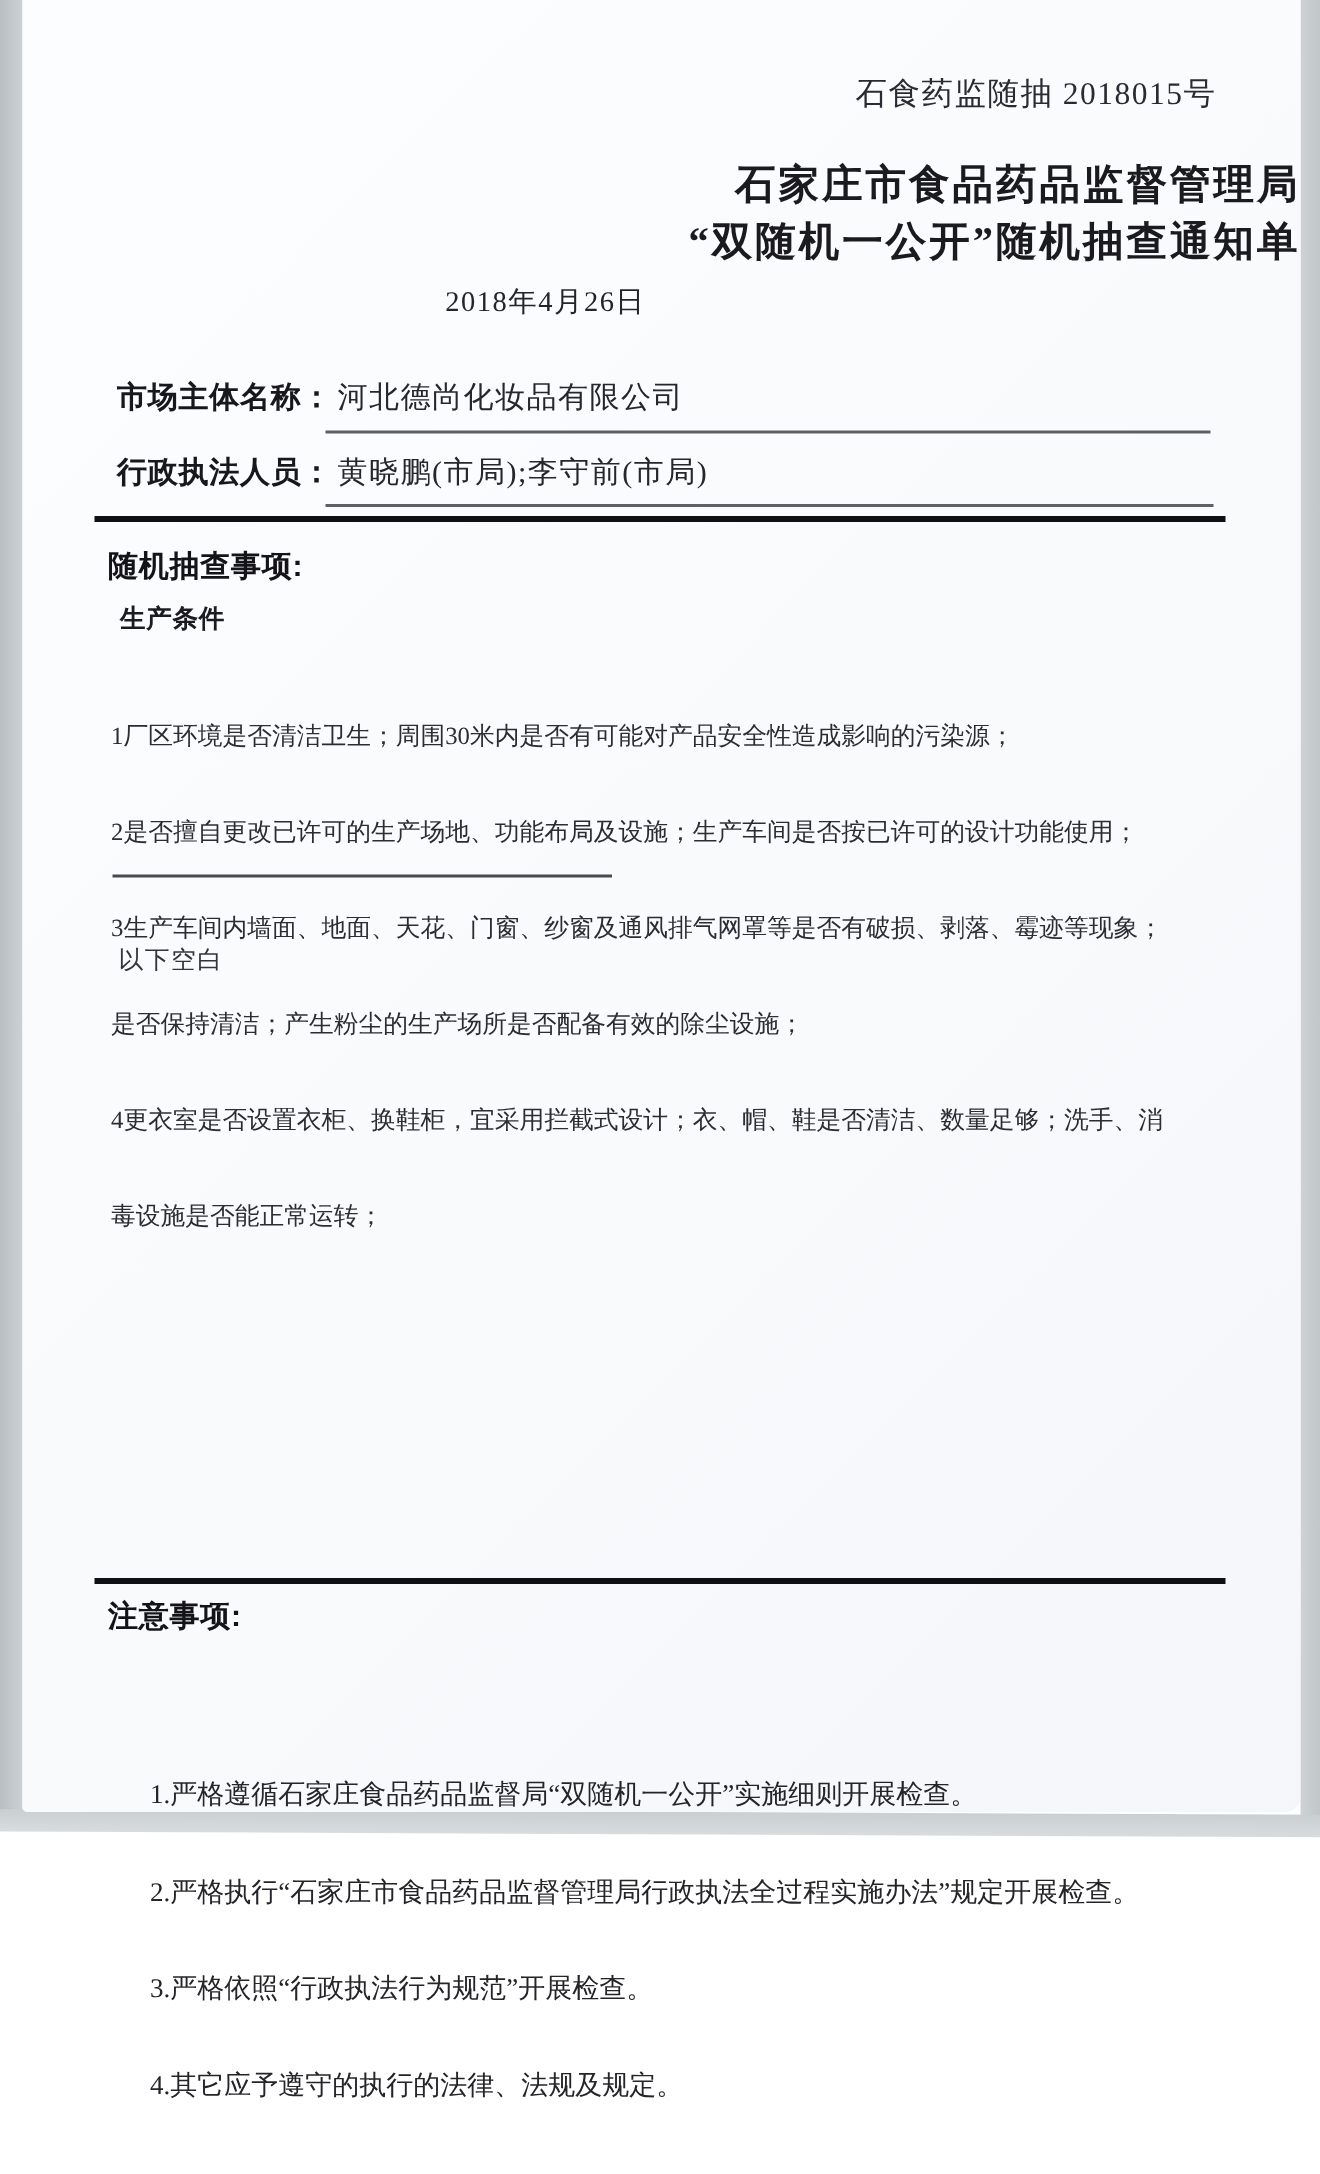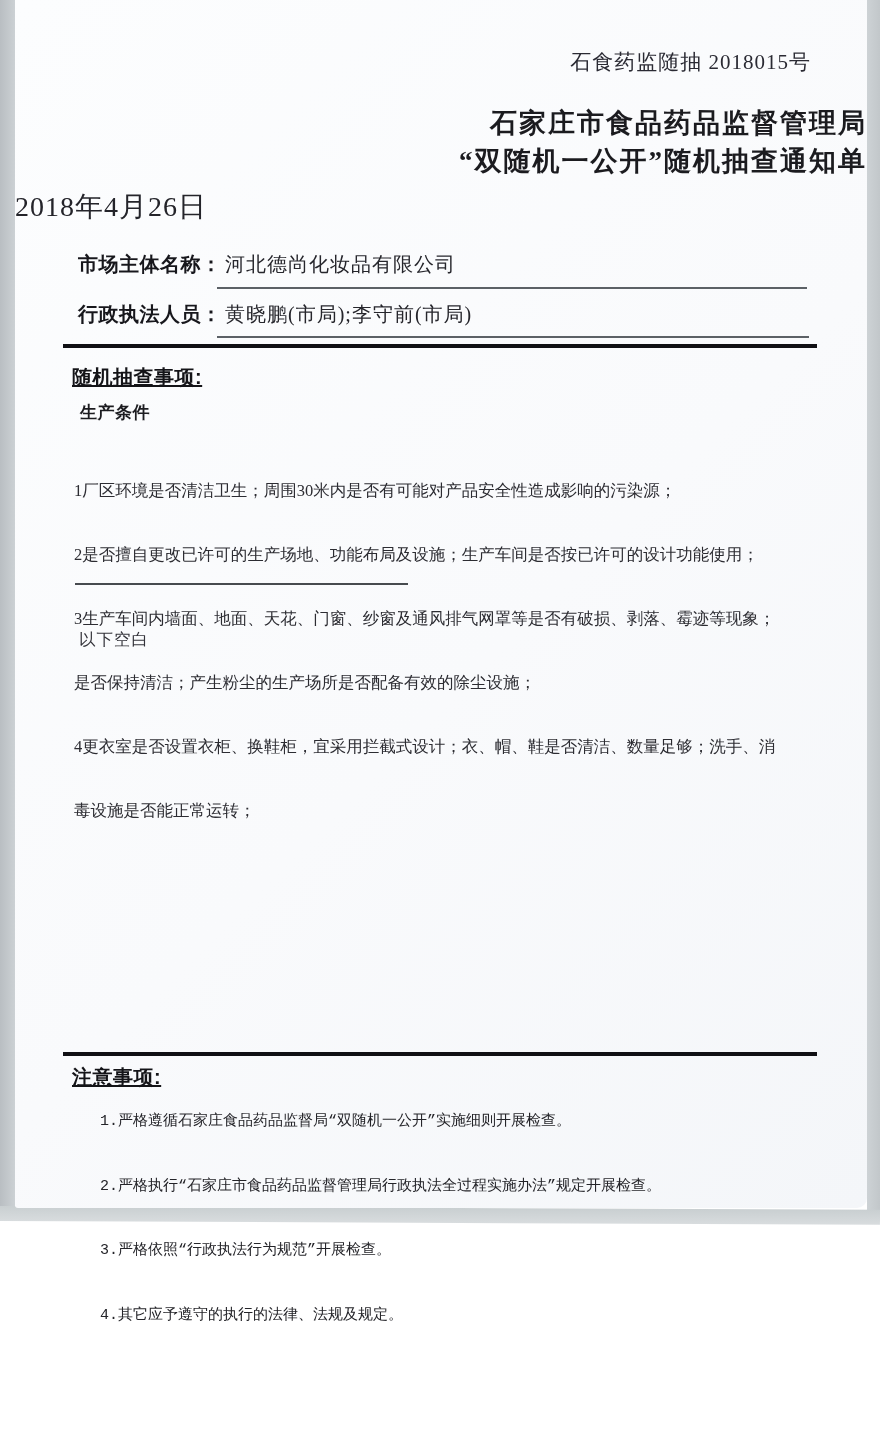--- a/index.html
+++ b/index.html
@@ -35,63 +35,63 @@
   .doc-number{
     position:absolute;top:48px;right:56px;
     font-size:21px;letter-spacing:1px;color:#2a2a33;
   }
   .title-block{position:absolute;top:104px;left:0;width:852px;text-align:right;}
   .title-line{
     font-weight:bold;font-size:27px;line-height:38px;
     letter-spacing:2px;color:#1b1b1f;
   }
   .date-line{
-    position:absolute;top:188px;left:0;width:697px;
-    font-size:28px;letter-spacing:1px;color:#24242a;
+    position:absolute;top:188px;left:0;width:697px;text-align:center;
+    font-size:19px;letter-spacing:1px;color:#24242a;
   }
   .field-row{position:absolute;left:0;width:852px;height:28px;}
   .field-label{
     position:absolute;left:63px;
     font-family:"Liberation Sans","DejaVu Sans",sans-serif;
     font-weight:bold;font-size:20px;color:#17171c;letter-spacing:0.5px;
   }
   .field-value{
     position:absolute;left:210px;
     font-size:20px;color:#26262c;letter-spacing:1px;
   }
   .underline{
     position:absolute;height:2px;background:#5c6166;
   }
   .divider-thick{
     position:absolute;left:48px;width:754px;height:4px;background:#101014;
   }
   .section-title{
     position:absolute;left:57px;
     font-family:"Liberation Sans","DejaVu Sans",sans-serif;
-    font-weight:bold;font-size:20px;color:#141418;letter-spacing:0.5px;text-decoration:underline;
+    font-weight:bold;font-size:20px;color:#141418;letter-spacing:0.5px;
   }
   .category-title{
     position:absolute;left:65px;
     font-family:Liberation Mono, monospace;
     font-weight:bold;font-size:17px;color:#1c1c20;letter-spacing:0.5px;
   }
   .inspection-lines{
     position:absolute;left:59px;top:437px;width:760px;
     font-size:16.5px;line-height:20px;color:#2c2c32;
   }
   .short-line{
     position:absolute;left:60px;top:583px;width:333px;height:2px;background:#474b4f;
   }
   .end-note{
     position:absolute;left:64px;top:629px;
     font-size:16.5px;color:#33333a;letter-spacing:1px;
   }
   .notes-lines{
-    position:absolute;left:85px;top:1068px;width:730px;
-    font-size:15px;line-height:20.5px;color:#242429;font-family:Liberation Mono, monospace;
+    position:absolute;left:85px;top:1142px;width:730px;
+    font-size:18px;line-height:20.5px;color:#242429;
   }
   .line{white-space:nowrap;margin-top:44px;}
 </style>
 </head>
 <body>
 
 <div class="scan-strip-left"></div>
 <div class="scan-strip-right"></div>
 <div class="paper-shadow"></div>
 

